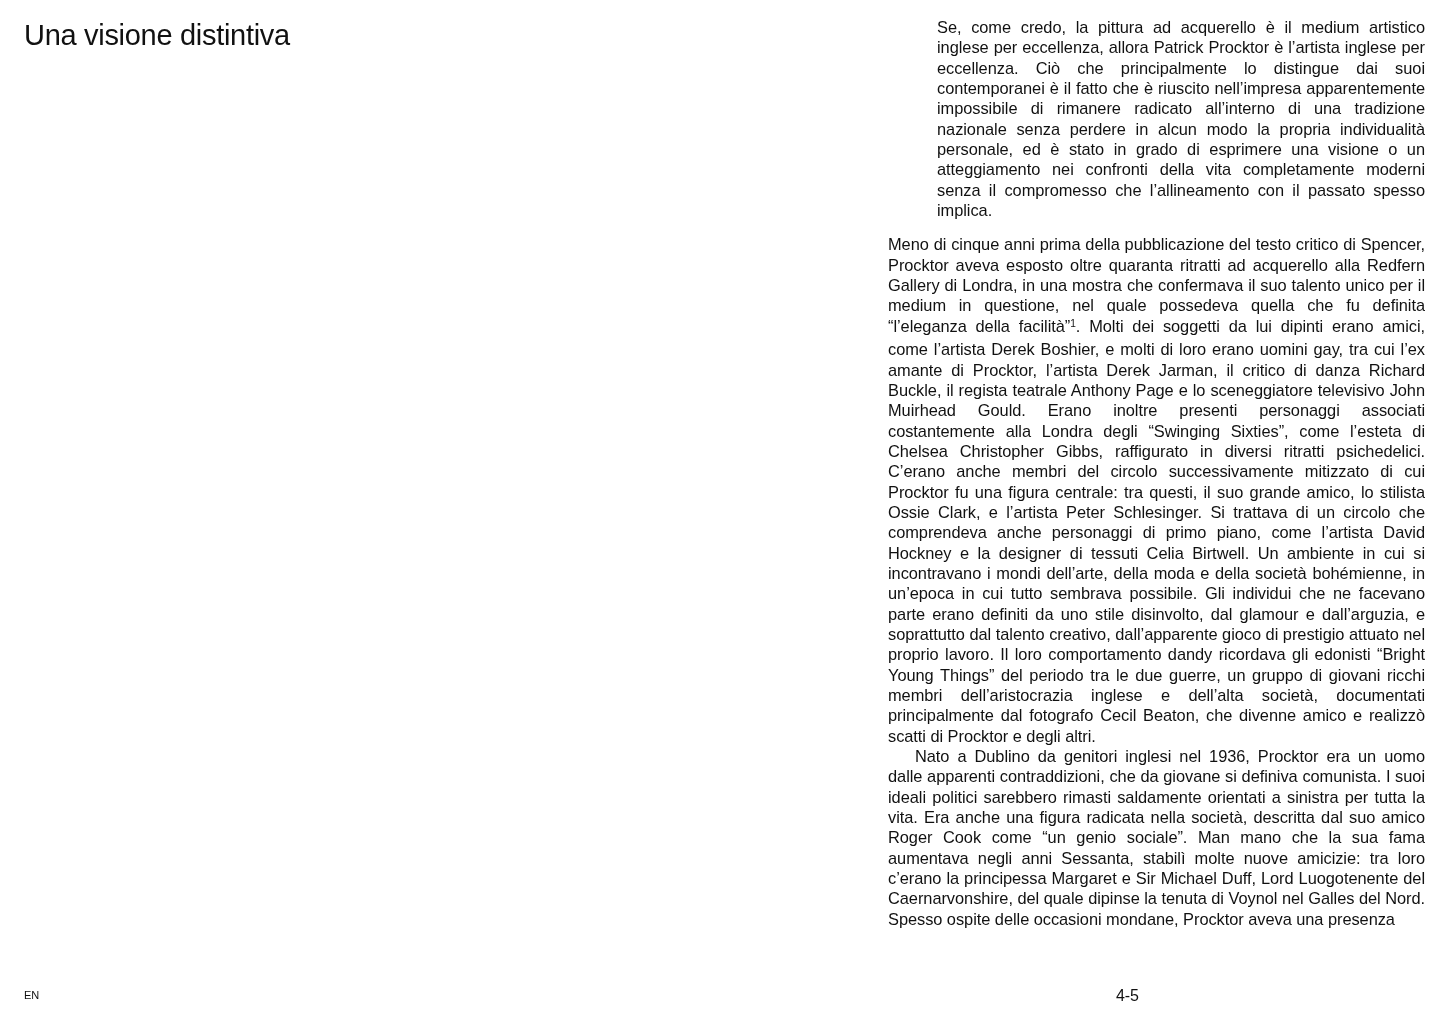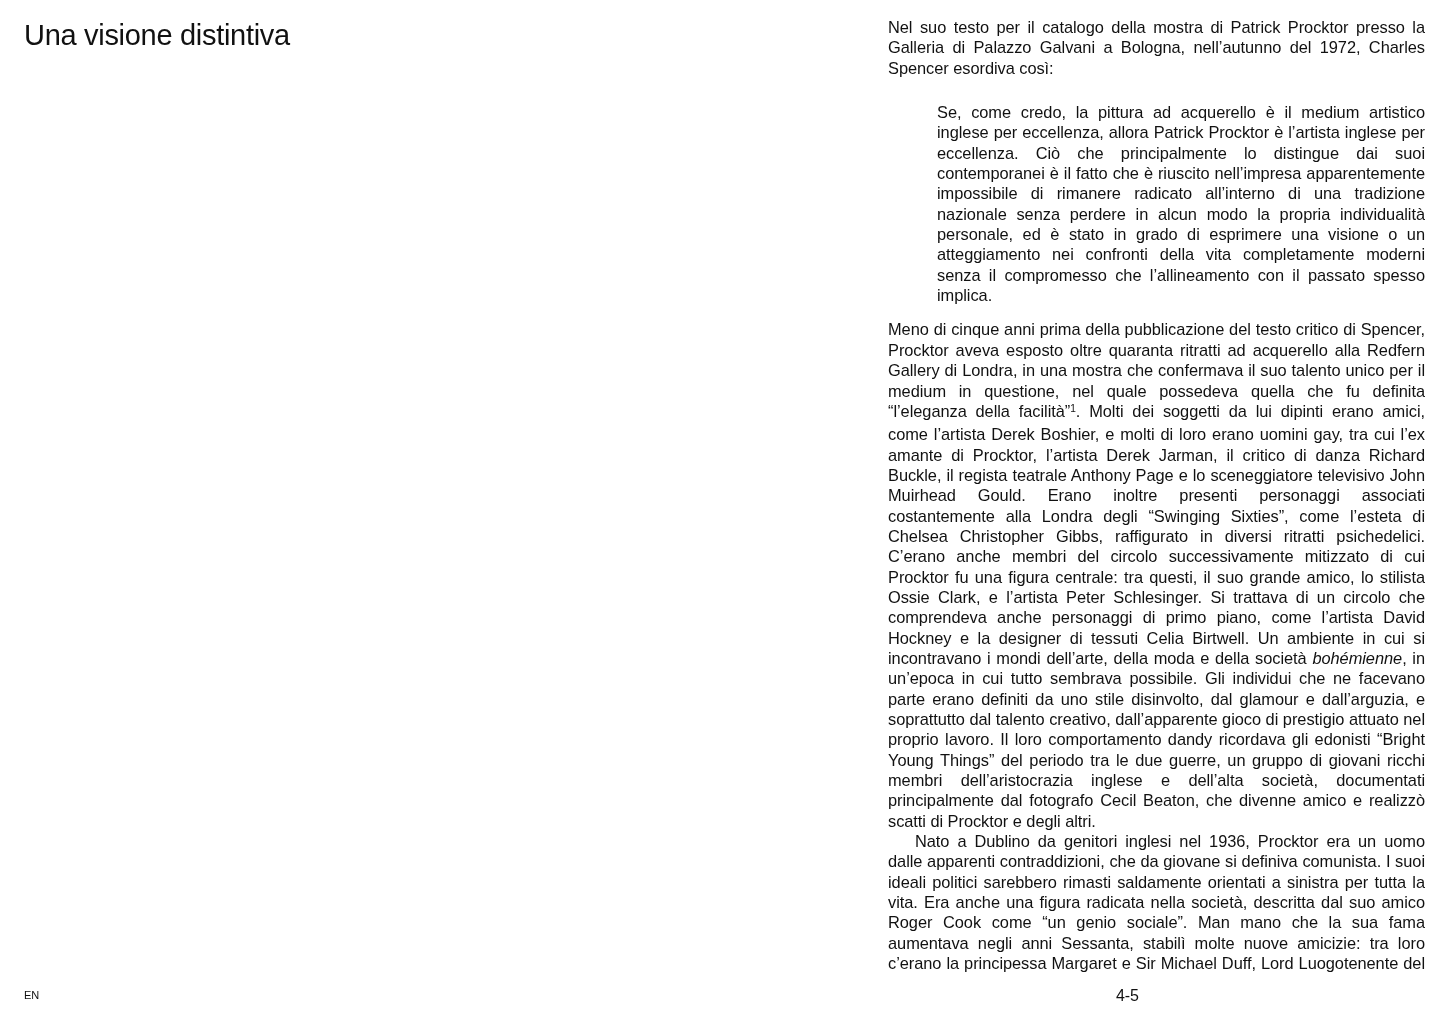--- a/index.html
+++ b/index.html
@@ -58,21 +58,20 @@
   .para {
     margin: 0;
   }
   .para.indent {
     text-indent: 27px;
   }
   .run-normal {
     font-style: normal;
   }
   .run-italic {
-    font-style: italic;
   }
   .run-sup {
     font-size: 0.62em;
     position: relative;
     top: -0.45em;
     letter-spacing: 0;
   }
   .footer-left {
     position: absolute;
     left: 24px;
@@ -94,21 +93,20 @@
 </head>
 <body>
 
 <div class="page">
 
   <header class="title-block">
     <span class="title-line">Una visione distintiva</span>
   </header>
 
   <main class="text-column">
-    <p class="intro">Nel suo testo per il catalogo della mostra di Patrick Procktor presso la Galleria di Palazzo Galvani a Bologna, nell’autunno del 1972, Charles Spencer esordiva così:</p>
     <blockquote class="pullquote">Se, come credo, la pittura ad acquerello è il medium artistico inglese per eccellenza, allora Patrick Procktor è l’artista inglese per eccellenza. Ciò che principalmente lo distingue dai suoi contemporanei è il fatto che è riuscito nell’impresa apparentemente impossibile di rimanere radicato all’interno di una tradizione nazionale senza perdere in alcun modo la propria individualità personale, ed è stato in grado di esprimere una visione o un atteggiamento nei confronti della vita completamente moderni senza il compromesso che l’allineamento con il passato spesso implica.</blockquote>
     <div>
         <p class="para"><span class="run-normal">Meno di cinque anni prima della pubblicazione del testo critico di Spencer, Procktor aveva esposto oltre quaranta ritratti ad acquerello alla Redfern Gallery di Londra, in una mostra che confermava il suo talento unico per il medium in questione, nel quale possedeva quella che fu definita “l’eleganza della facilità”</span><span class="run-sup">1</span><span class="run-normal">. Molti dei soggetti da lui dipinti erano amici, come l’artista Derek Boshier, e molti di loro erano uomini gay, tra cui l’ex amante di Procktor, l’artista Derek Jarman, il critico di danza Richard Buckle, il regista teatrale Anthony Page e lo sceneggiatore televisivo John Muirhead Gould. Erano inoltre presenti personaggi associati costantemente alla Londra degli “Swinging Sixties”, come l’esteta di Chelsea Christopher Gibbs, raffigurato in diversi ritratti psichedelici. C’erano anche membri del circolo successivamente mitizzato di cui Procktor fu una figura centrale: tra questi, il suo grande amico, lo stilista Ossie Clark, e l’artista Peter Schlesinger. Si trattava di un circolo che comprendeva anche personaggi di primo piano, come l’artista David Hockney e la designer di tessuti Celia Birtwell. Un ambiente in cui si incontravano i mondi dell’arte, della moda e della società </span><span class="run-italic">bohémienne</span><span class="run-normal">, in un’epoca in cui tutto sembrava possibile. Gli individui che ne facevano parte erano definiti da uno stile disinvolto, dal glamour e dall’arguzia, e soprattutto dal talento creativo, dall’apparente gioco di prestigio attuato nel proprio lavoro. Il loro comportamento dandy ricordava gli edonisti “Bright Young Things” del periodo tra le due guerre, un gruppo di giovani ricchi membri dell’aristocrazia inglese e dell’alta società, documentati principalmente dal fotografo Cecil Beaton, che divenne amico e realizzò scatti di Procktor e degli altri.</span></p>
         <p class="para indent"><span class="run-normal">Nato a Dublino da genitori inglesi nel 1936, Procktor era un uomo dalle apparenti contraddizioni, che da giovane si definiva comunista. I suoi ideali politici sarebbero rimasti saldamente orientati a sinistra per tutta la vita. Era anche una figura radicata nella società, descritta dal suo amico Roger Cook come “un genio sociale”. Man mano che la sua fama aumentava negli anni Sessanta, stabilì molte nuove amicizie: tra loro c’erano la principessa Margaret e Sir Michael Duff, Lord Luogotenente del Caernarvonshire, del quale dipinse la tenuta di Voynol nel Galles del Nord. Spesso ospite delle occasioni mondane, Procktor aveva una presenza</span></p>
       </div>
   </main>
 
   <footer>
     <span class="footer-left">EN</span>
     <span class="footer-right">4-5</span>

